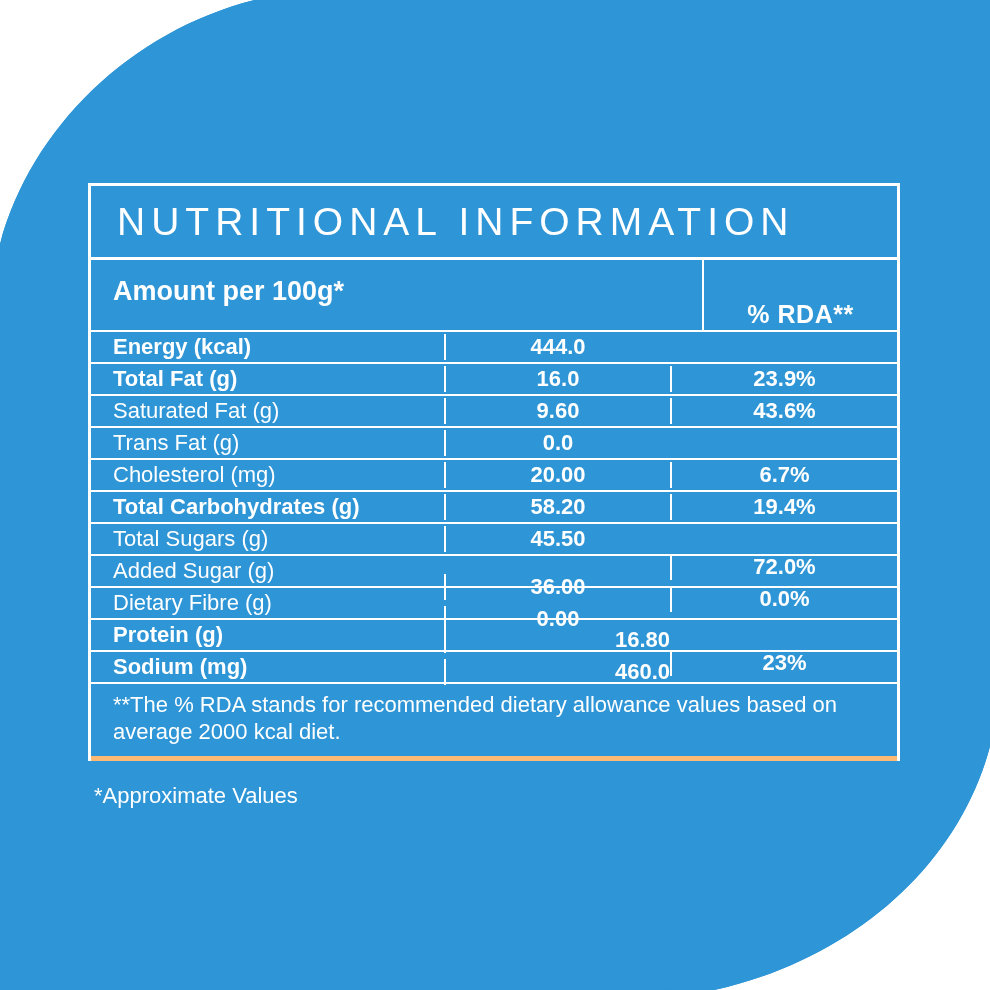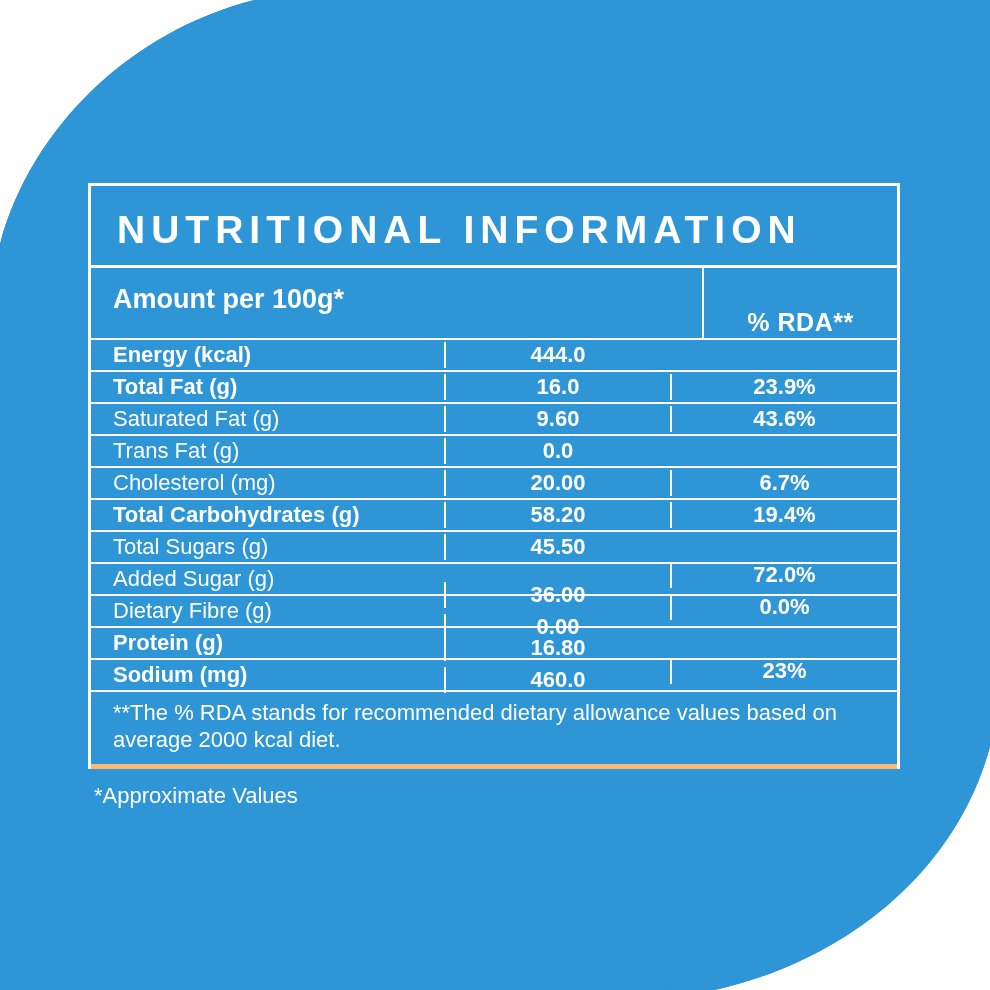--- a/index.html
+++ b/index.html
@@ -51,25 +51,24 @@
     border-bottom: none;
     color: #ffffff;
   }
 
   .title-row {
     border-bottom: 3px solid #ffffff;
     padding: 16px 0 14px 26px;
   }
   .title-row .title {
     font-size: 39px;
-    font-weight: bold;
+    font-weight: normal;
     letter-spacing: 6px;
     line-height: 1.05;
     white-space: nowrap;
-    margin-top: 8px;
   }
 
   
   .header-band {
     display: flex;
     border-bottom: 2px solid #ffffff;
     height: 72px;
     box-sizing: border-box;
   }
   .header-left {
@@ -123,21 +122,21 @@
     flex: 1;
     box-sizing: border-box;
     border-left: 2px solid #ffffff;
     text-align: center;
     font-size: 22px;
     font-weight: bold;
   }
 
   
   .row .cell-value.dn2 { position: relative; top: 16px; }
-  .row .cell-value.dn4 { position: relative; top: 5px; }
+  .row .cell-value.dn4 { position: relative; top: 5px; text-align: right; }
   .row .cell-rda.up2 { position: relative; top: -4px; }
 
   .footnote-row {
     border-bottom: 5px solid #fdba74;
     padding: 8px 20px 10px 22px;
     font-size: 22px;
     line-height: 1.22;
   }
 
   .approx {

